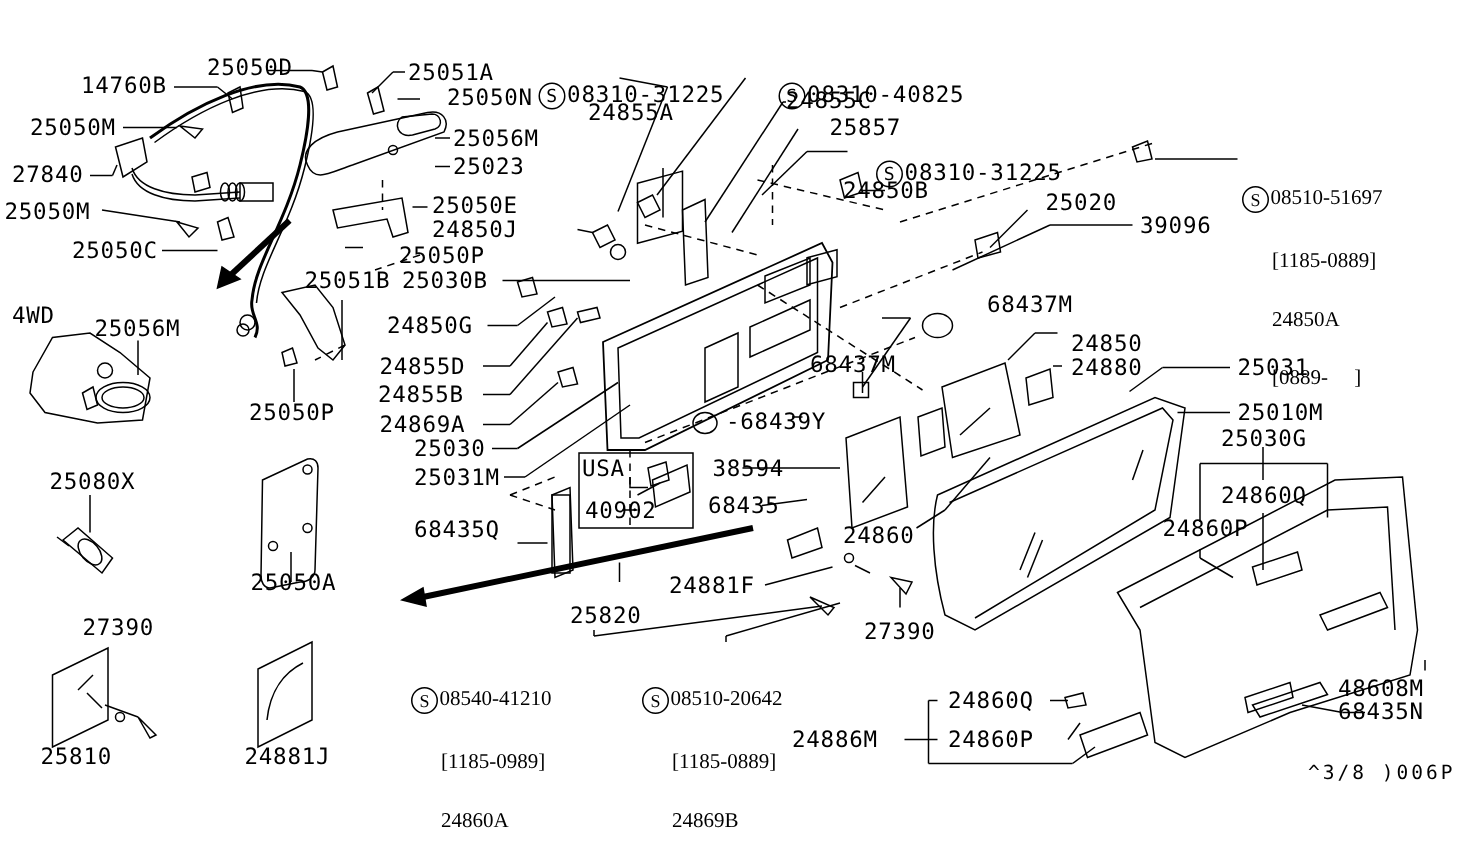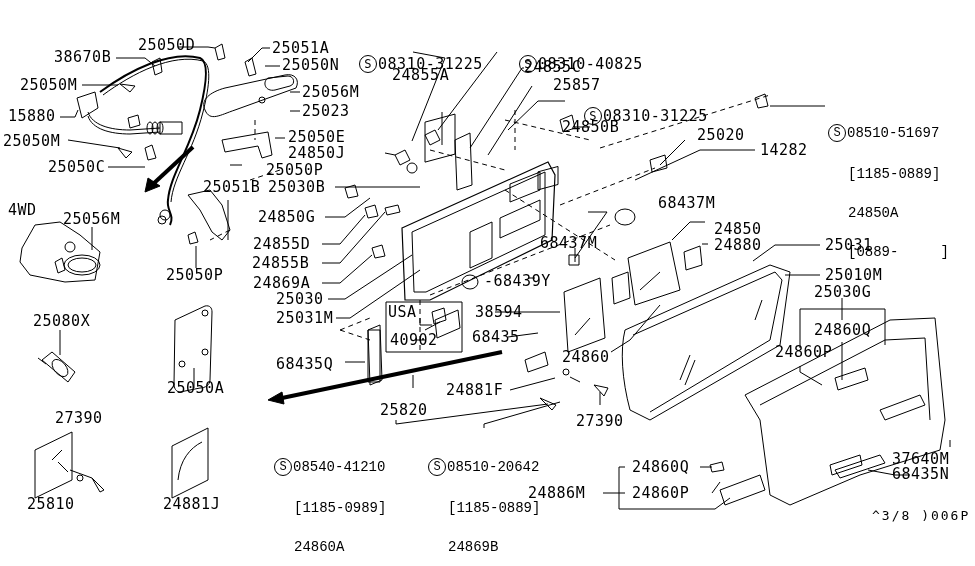--- a/index.html
+++ b/index.html
@@ -1,21 +1,21 @@
 <!DOCTYPE html>
 <html><head>
 <meta charset="utf-8">
 <style>
   html, body { margin: 0; padding: 0; background: #ffffff; }
   body { width: 975px; height: 566px; position: relative; overflow: hidden;
          font-family: "DejaVu Sans Mono", monospace; color: #000; }
   #diagram { position: absolute; left: 0; top: 0; width: 975px; height: 566px; }
   .lbl { position: absolute; font-family: "DejaVu Sans Mono", monospace; font-size: 15px;
          line-height: 15px; white-space: pre; letter-spacing: 0.5px; color: #000; }
-  .multi { position: absolute; font-family: Liberation Mono, monospace; font-size: 14px;
+  .multi { position: absolute; font-family: Liberation Serif, serif; font-size: 14px;
            line-height: 13px; white-space: pre; }
   .multi div { white-space: pre; }
   .scircle { display: inline-block; width: 16px; height: 16px; border: 1px solid #000;
              border-radius: 50%; text-align: center; font-size: 12px; line-height: 16px;
              margin-right: 1px; vertical-align: middle; }
   .ref { position: absolute; font-family: "DejaVu Sans Mono", monospace; font-size: 13px;
          letter-spacing: 2px; color: #000; }
   svg line, svg path, svg polyline, svg polygon, svg rect, svg ellipse, svg circle {
     vector-effect: non-scaling-stroke;
   }
@@ -266,46 +266,46 @@
   </g>
 
   <rect x="386" y="302" width="76" height="50"></rect>
   <path d="M432 312 L 444 308 L 446 320 L 434 324 Z"></path>
   <path d="M420 318 L 420 325 L 432 325"></path>
 
   <rect x="368" y="330" width="12" height="52"></rect>
 </svg>
 
 <div class="lbl" style="left:138px;top:38px">25050D</div>
-<div class="lbl" style="left:54px;top:50px">38670B</div>
+<div class="lbl" style="left:54px;top:50px">14760B</div>
 <div class="lbl" style="left:272px;top:41px">25051A</div>
-<div class="lbl" style="left:282px;top:58px">25050N</div>
+<div class="lbl" style="left:298px;top:58px">25050N</div>
 <div class="lbl" style="left:20px;top:78px">25050M</div>
 <div class="lbl" style="left:302px;top:85px">25056M</div>
-<div class="lbl" style="left:8px;top:109px">15880</div>
+<div class="lbl" style="left:8px;top:109px">27840</div>
 <div class="lbl" style="left:302px;top:104px">25023</div>
 <div class="lbl" style="left:3px;top:134px">25050M</div>
 <div class="lbl" style="left:288px;top:130px">25050E</div>
 <div class="lbl" style="left:288px;top:146px">24850J</div>
 <div class="lbl" style="left:48px;top:160px">25050C</div>
 <div class="lbl" style="left:266px;top:163px">25050P</div>
 <div class="lbl" style="left:203px;top:180px">25051B</div>
 <div class="lbl" style="left:268px;top:180px">25030B</div>
 <div class="lbl" style="left:8px;top:203px">4WD</div>
 <div class="lbl" style="left:63px;top:212px">25056M</div>
 <div class="lbl" style="left:166px;top:268px">25050P</div>
 <div class="lbl" style="left:258px;top:210px">24850G</div>
 <div class="lbl" style="left:253px;top:237px">24855D</div>
 <div class="lbl" style="left:252px;top:256px">24855B</div>
 <div class="lbl" style="left:253px;top:276px">24869A</div>
 <div class="lbl" style="left:276px;top:292px">25030</div>
 <div class="lbl" style="left:276px;top:311px">25031M</div>
 <div class="lbl" style="left:33px;top:314px">25080X</div>
 <div class="lbl" style="left:167px;top:381px">25050A</div>
-<div class="lbl" style="left:276px;top:357px">68435Q</div>
+<div class="lbl" style="left:276px;top:346px">68435Q</div>
 <div class="lbl" style="left:388px;top:305px">USA</div>
 <div class="lbl" style="left:390px;top:333px">40902</div>
 <div class="lbl" style="left:475px;top:305px">38594</div>
 <div class="lbl" style="left:472px;top:330px">68435</div>
 <div class="lbl" style="left:484px;top:274px">-68439Y</div>
 <div class="lbl" style="left:658px;top:196px">68437M</div>
 <div class="lbl" style="left:540px;top:236px">68437M</div>
 <div class="lbl" style="left:714px;top:222px">24850</div>
 <div class="lbl" style="left:714px;top:238px">24880</div>
 <div class="lbl" style="left:562px;top:350px">24860</div>
@@ -314,30 +314,30 @@
 <div class="lbl" style="left:576px;top:414px">27390</div>
 <div class="lbl" style="left:55px;top:411px">27390</div>
 <div class="lbl" style="left:27px;top:497px">25810</div>
 <div class="lbl" style="left:163px;top:497px">24881J</div>
 
 <div class="lbl" style="left:392px;top:68px">24855A</div>
 <div class="lbl" style="left:524px;top:60px">24855C</div>
 <div class="lbl" style="left:553px;top:78px">25857</div>
 <div class="lbl" style="left:562px;top:120px">24850B</div>
 <div class="lbl" style="left:697px;top:128px">25020</div>
-<div class="lbl" style="left:760px;top:143px">14282</div>
+<div class="lbl" style="left:760px;top:143px">39096</div>
 <div class="lbl" style="left:825px;top:238px">25031</div>
 <div class="lbl" style="left:825px;top:268px">25010M</div>
 <div class="lbl" style="left:814px;top:285px">25030G</div>
 <div class="lbl" style="left:814px;top:323px">24860Q</div>
 <div class="lbl" style="left:775px;top:345px">24860P</div>
 <div class="lbl" style="left:632px;top:460px">24860Q</div>
 <div class="lbl" style="left:632px;top:486px">24860P</div>
 <div class="lbl" style="left:528px;top:486px">24886M</div>
-<div class="lbl" style="left:892px;top:452px">37640M</div>
+<div class="lbl" style="left:892px;top:452px">48608M</div>
 <div class="lbl" style="left:892px;top:467px">68435N</div>
 
 <div class="lbl" style="left:340px;top:40px">
   <span class="scircle">S</span><span>08310-31225</span>
 </div>
 <div class="lbl" style="left:500px;top:40px">
   <span class="scircle">S</span><span>08310-40825</span>
 </div>
 <div class="lbl" style="left:565px;top:92px">
   <span class="scircle">S</span><span>08310-31225</span>

